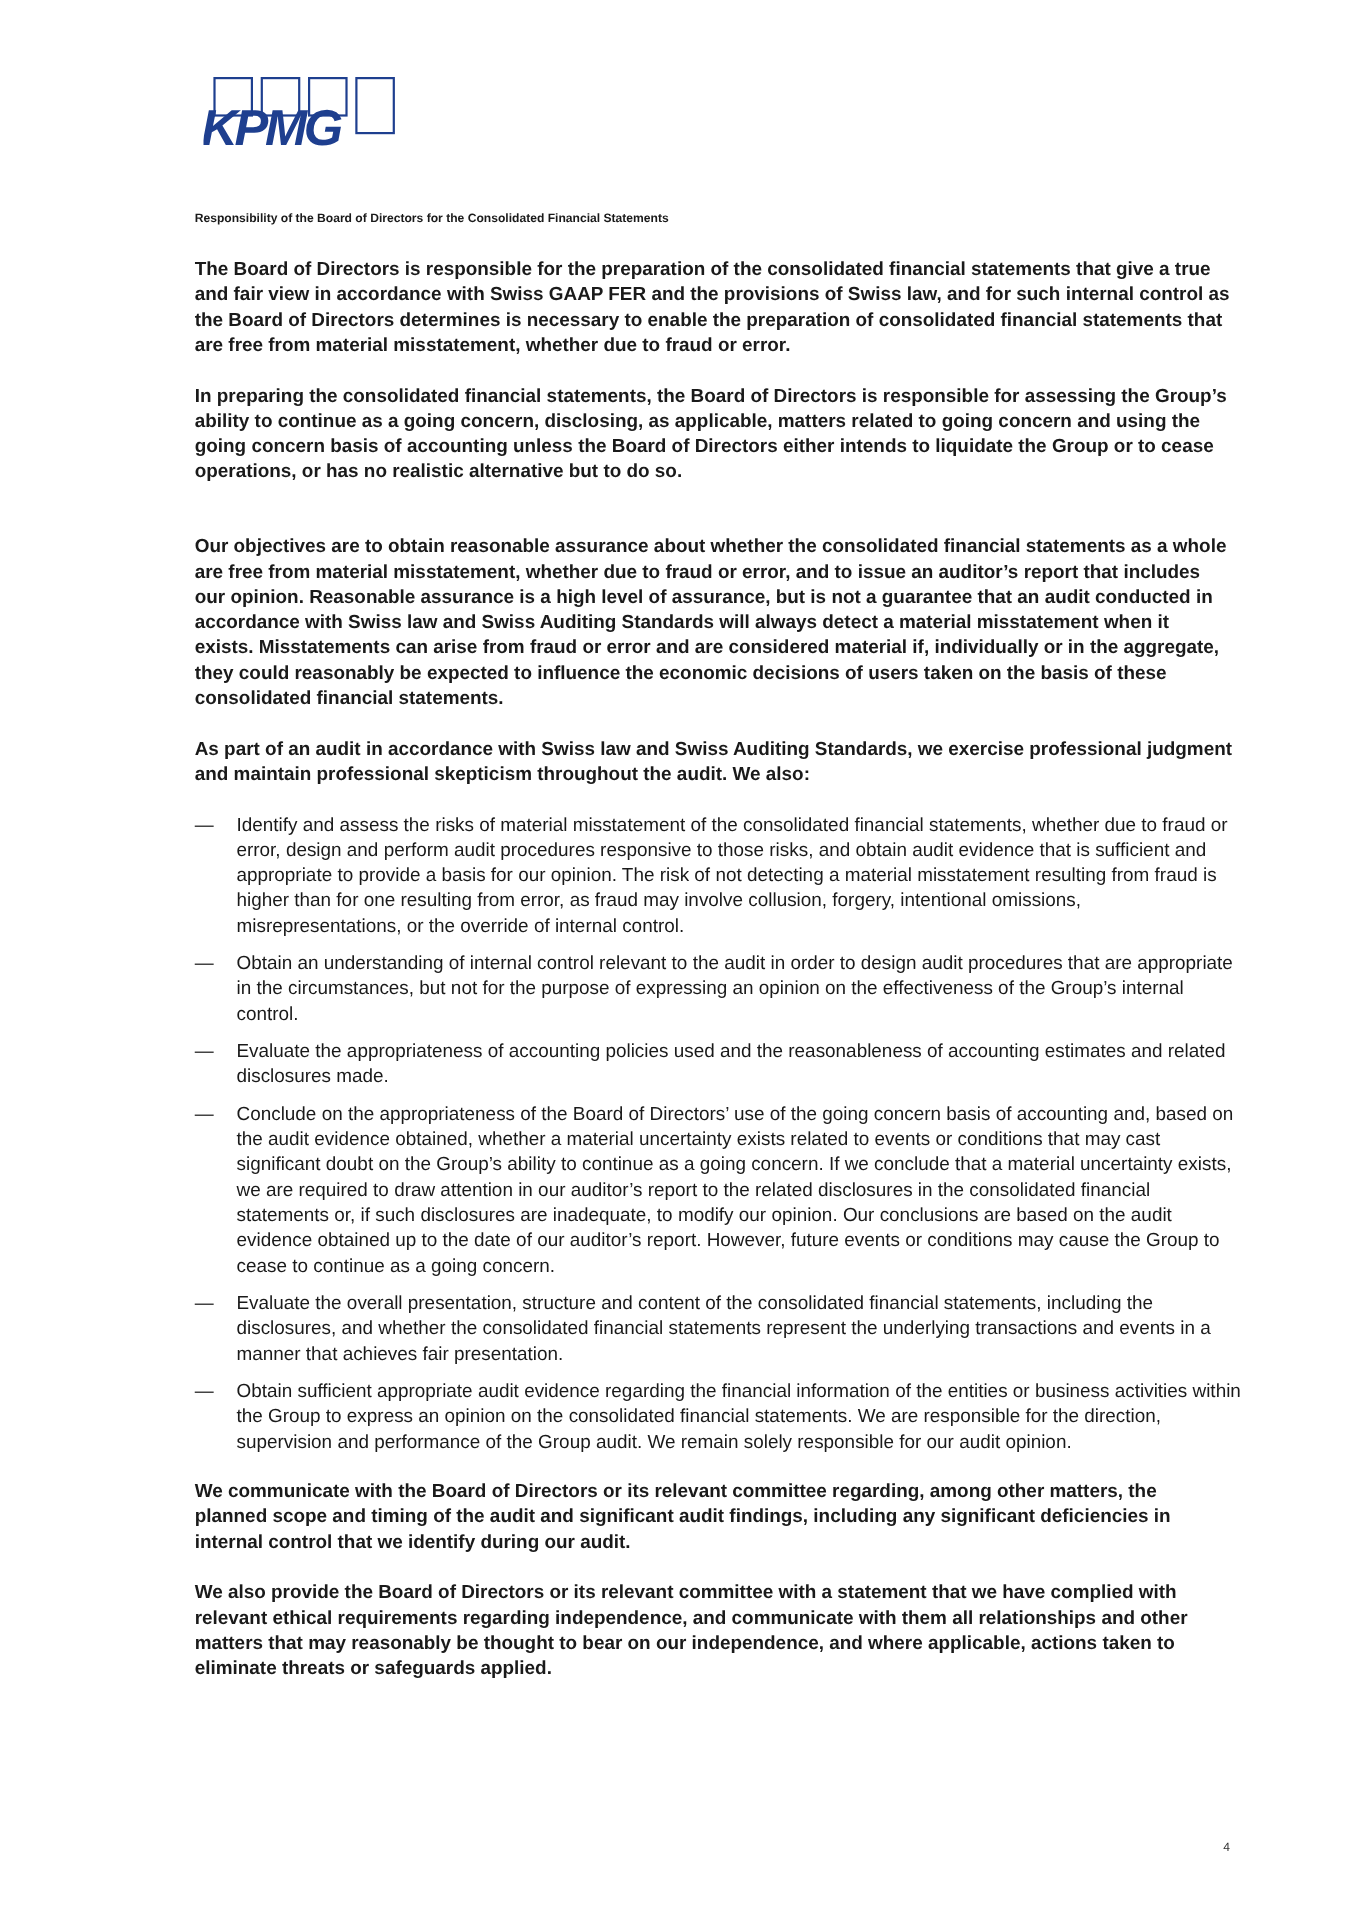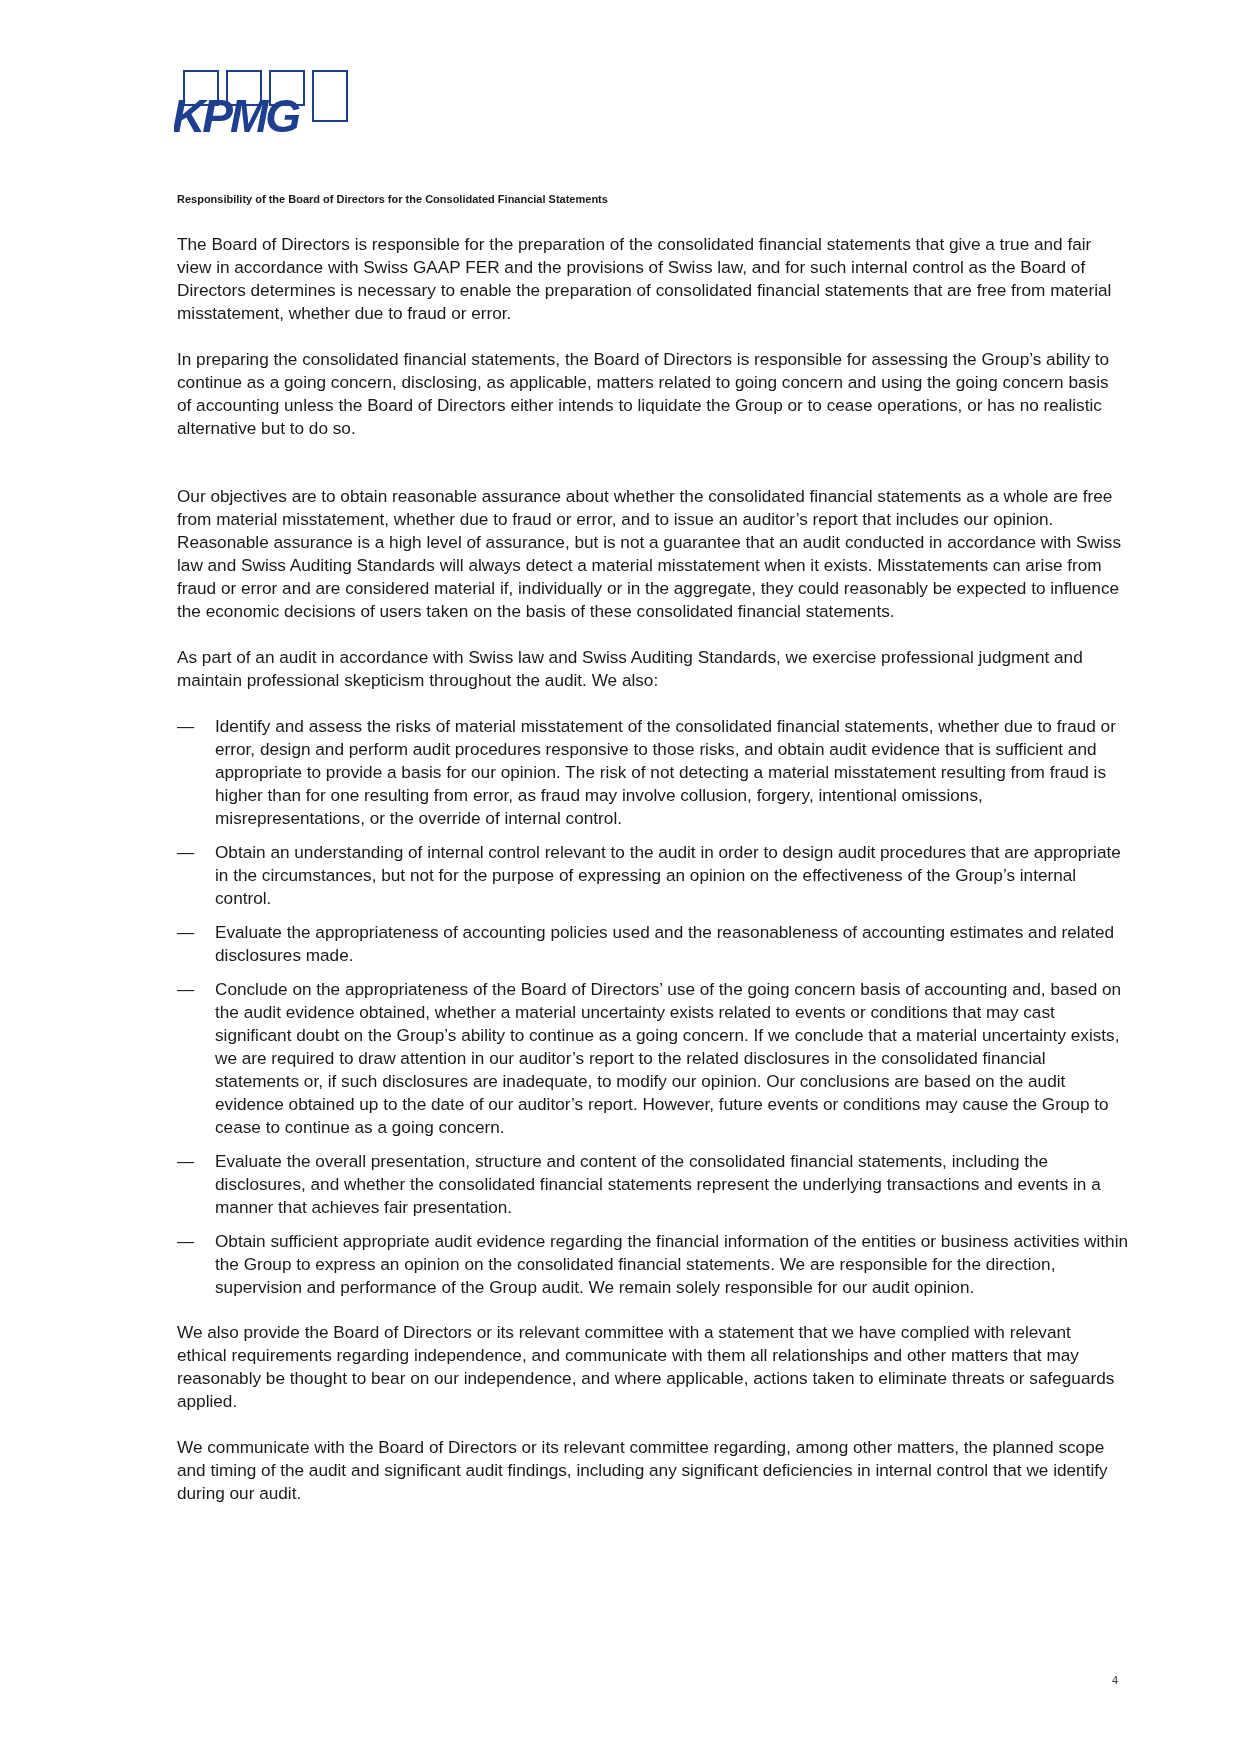--- a/index.html
+++ b/index.html
@@ -6,41 +6,42 @@
     body {
       width: 1240px;
       height: 1754px;
       position: relative;
       overflow: hidden;
       font-family: "Liberation Sans", sans-serif;
       color: #1a1a1a;
     }
     .logo {
       position: absolute;
-      left: 174px;
+      left: 185px;
       top: 70px;
       width: 180px;
       height: 66px;
     }
     .content {
       position: absolute;
       left: 177px;
       top: 188px;
       width: 955px;
       font-size: 17.2px;
       line-height: 23px;
     }
     h2 {
       font-size: 11px;
       font-weight: bold;
       margin: 0 0 22px 0;
       line-height: 23px;
     }
     p {
       margin: 0 11px 23px 0;
+      font-weight: bold;
     }
     .sec2 { margin-top: 45px; }
     ul.dash {
       list-style: none;
       margin: 0 0 22px 0;
       padding: 0;
     }
     ul.dash li {
       position: relative;
       padding-left: 38px;
@@ -106,18 +107,18 @@
       <li>
         <span class="dash-glyph">—</span>
         <span>Evaluate the overall presentation, structure and content of the consolidated financial statements, including the disclosures, and whether the consolidated financial statements represent the underlying transactions and events in a manner that achieves fair presentation.</span>
       </li>
       <li>
         <span class="dash-glyph">—</span>
         <span>Obtain sufficient appropriate audit evidence regarding the financial information of the entities or business activities within the Group to express an opinion on the consolidated financial statements. We are responsible for the direction, supervision and performance of the Group audit. We remain solely responsible for our audit opinion.</span>
       </li>
     </ul>
 
+    <p>We communicate with the Board of Directors or its relevant committee regarding, among other matters, the planned scope and timing of the audit and significant audit findings, including any significant deficiencies in internal control that we identify during our audit.</p>
     <p>We also provide the Board of Directors or its relevant committee with a statement that we have complied with relevant ethical requirements regarding independence, and communicate with them all relationships and other matters that may reasonably be thought to bear on our independence, and where applicable, actions taken to eliminate threats or safeguards applied.</p>
-    <p>We communicate with the Board of Directors or its relevant committee regarding, among other matters, the planned scope and timing of the audit and significant audit findings, including any significant deficiencies in internal control that we identify during our audit.</p>
   </section>
 </div>
 
 <div class="page-number">4</div>
 
 </body></html>

